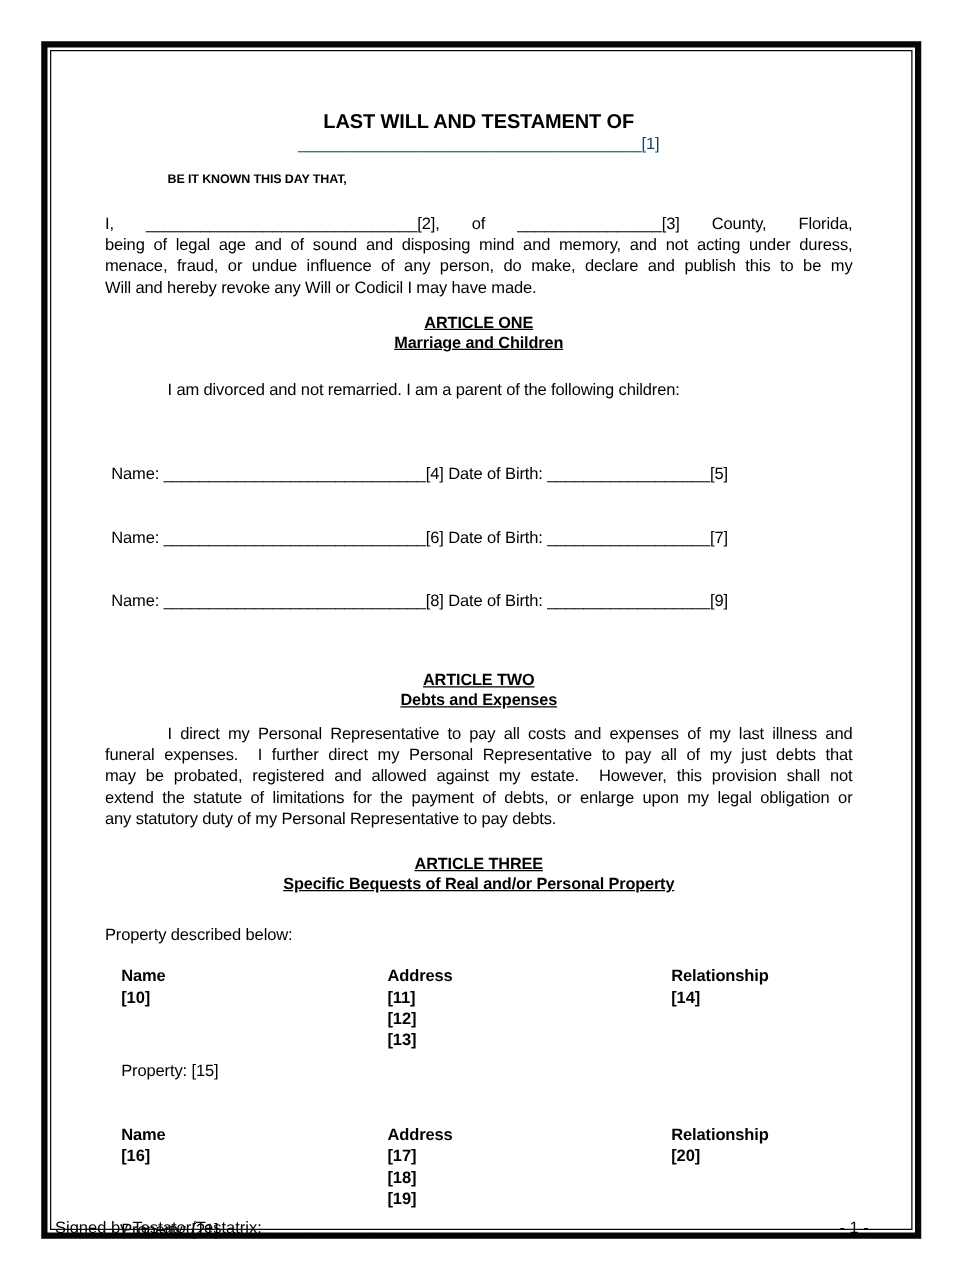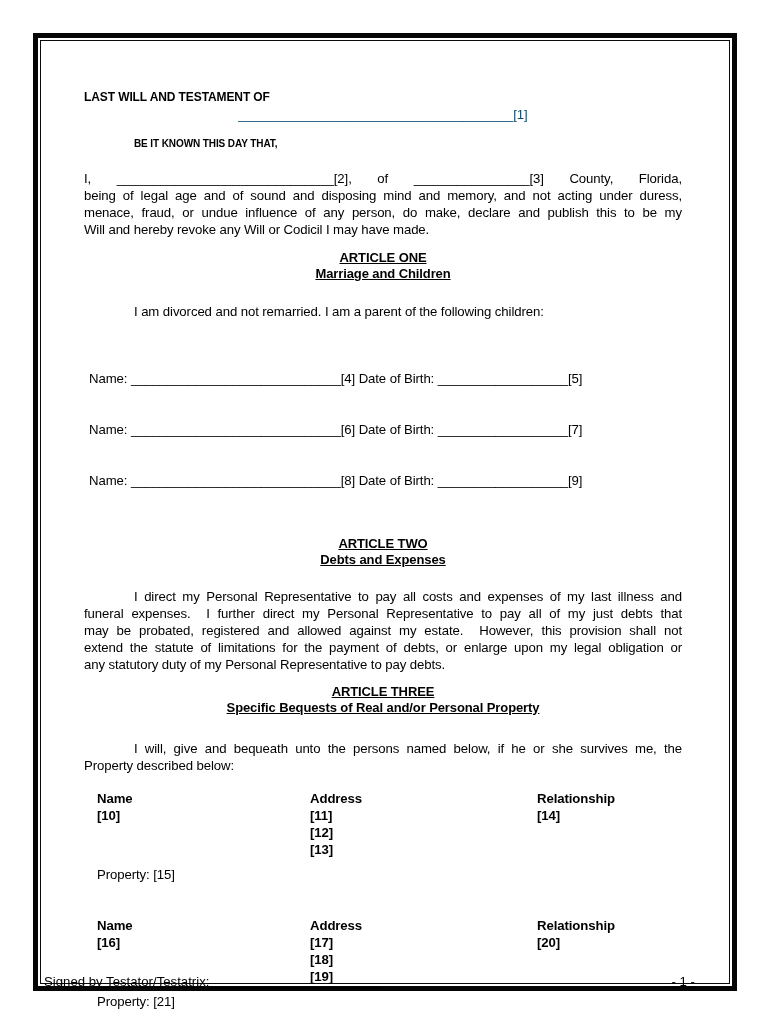--- a/index.html
+++ b/index.html
@@ -17,39 +17,39 @@
   }
   .frame-inner { position:absolute; inset:2px; border:1px solid #0a0a0a; }
 
   .content {
     position:absolute; top:41px; left:41px; width:688px;
     font-size:13.2px; line-height:17px; letter-spacing:-0.1px;
     padding:0 47px 0 43px; box-sizing:border-box;
   }
 
   .doc-title {
-    margin-top:48px; font-weight:bold; font-size:12px; line-height:17px;
+    margin-top:48px; text-align:center; font-weight:bold; font-size:16px; line-height:17px;
   }
   .blank-center { text-align:center; white-space:pre; color:#0c4a6e; }
   .salutation   { margin-top:12px; font-weight:bold; font-size:10px; padding-left:50px; }
 
   .para { margin-top:18px; }
   .jl   { text-align:justify; text-align-last:justify; white-space:pre-wrap; }
   .jl-end { text-align:right; text-align-last:left; white-space:pre-wrap; }
   .ind  { text-indent:50px; }
 
   .art-head { margin-top:12px; text-align:center; font-weight:bold; font-size:13px; line-height:16px;text-decoration:underline; }
   .art1-intro { margin-top:21px; padding-left:50px; }
 
   .children { margin-top:16px; padding-left:5px; white-space:pre; }
   .children div { line-height:17px; }
 
   .m13 { margin-top:13px; }
-  .m20 { margin-top:20px; }
-  .m11 { margin-top:11px; }
+  .m20 { margin-top:10px; }
+  .m11 { margin-top:20px; }
   .m24 { margin-top:24px; }
 
   .beq-grid {
     display:grid; grid-template-columns:213px 227px 1fr;
     padding-left:13px; margin-top:16px;
   }
   .beq-grid.second { margin-top:34px; }
   .beq-col div { line-height:17px;font-weight:bold; }
   .property-line { padding-left:13px; margin-top:8px; line-height:17px; }
 
@@ -109,21 +109,20 @@
       <div class="jl">extend the statute of limitations for the payment of debts, or enlarge upon my legal obligation or</div>
       <div class="jl-end">any statutory duty of my Personal Representative to pay debts.</div>
     </div>
 
     <div class="art-head m11">
       <div>ARTICLE THREE</div>
       <div>Specific Bequests of Real and/or Personal Property</div>
     </div>
 
     <div class="para m24">
-      <div class="jl ind">I will, give and bequeath unto the persons named below, if he or she survives me, the</div>
       <div class="jl-end">Property described below:</div>
     </div>
 
     <div class="beq-grid">
       <div class="beq-col">
         <div>Name</div>
         <div>[10]</div>
       </div>
       <div class="beq-col">
         <div>Address</div>

